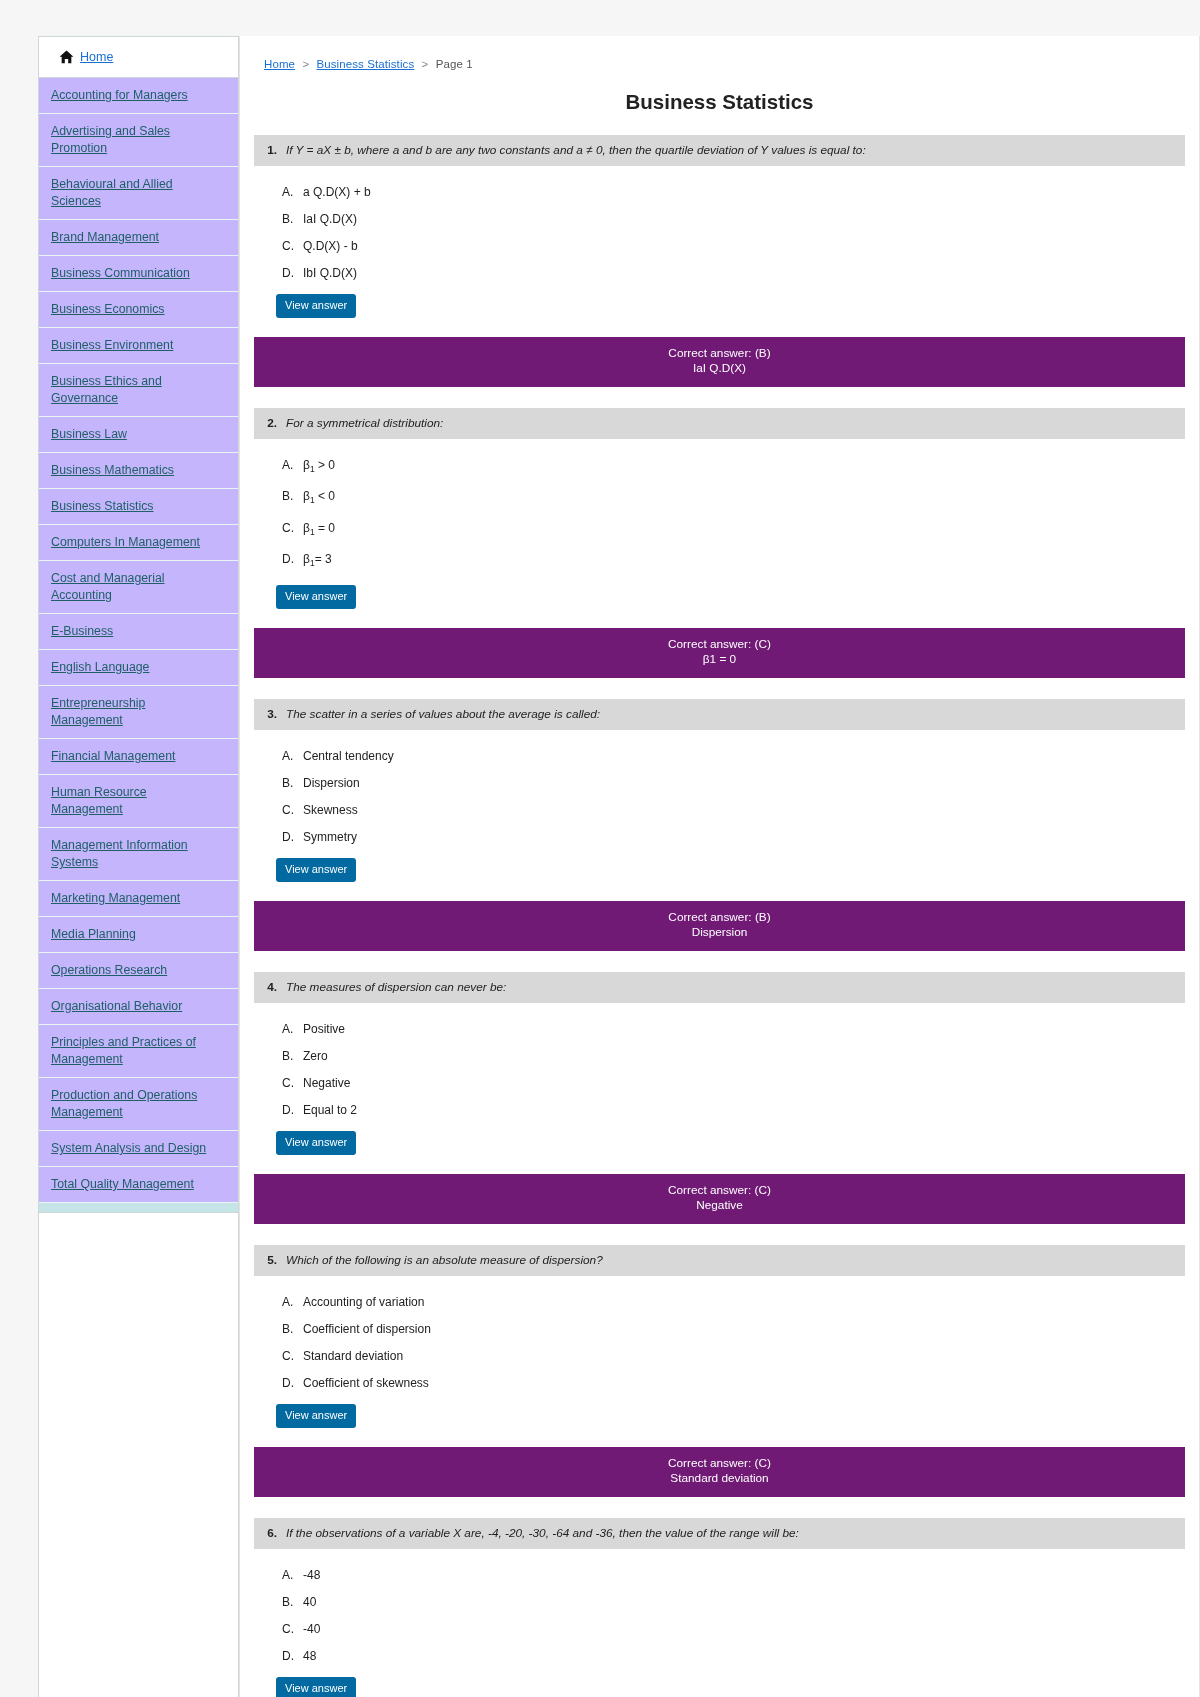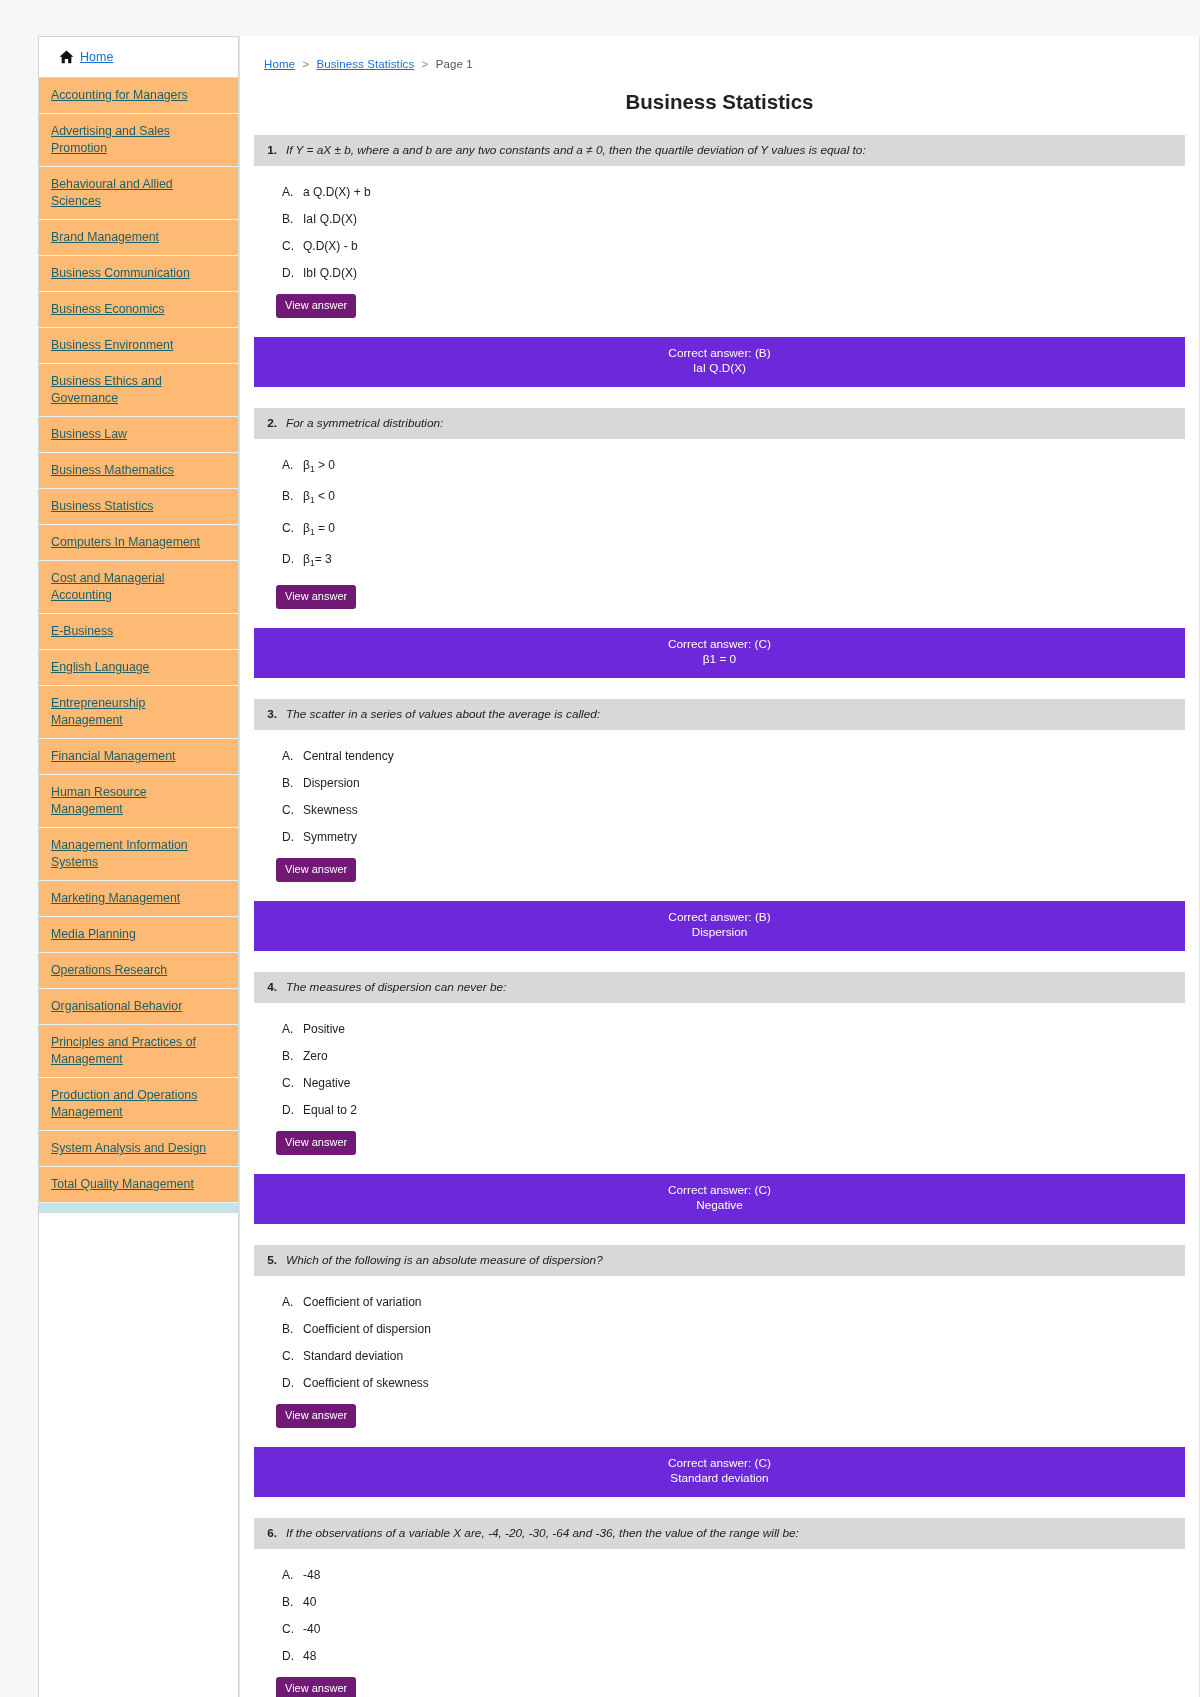--- a/index.html
+++ b/index.html
@@ -40,21 +40,21 @@
   }
   .home-icon { display: inline-block; line-height: 0; }
   .home-icon svg { display: block; }
   .sidebar-home a {
     color: #1a6fd4;
     font-size: 12.5px;
     text-decoration: underline;
   }
   .sidebar-list { list-style: none; margin: 0; padding: 0; }
   .sidebar-item {
-    background: #fdba74;
+    background: #c4b5fd;
     border-bottom: 1px solid #e9f4f5;
     padding: 9px 24px 9px 12px;
     min-height: 31px;
     display: flex;
     align-items: center;
   }
   .sidebar-item a {
     color: #1f5f66;
     font-size: 12.3px;
     line-height: 17px;
@@ -128,34 +128,34 @@
     font-size: 12px;
     color: #222;
     padding: 4px 0 7px 0;
     line-height: 16px;
   }
   .olabel { min-width: 12px; color: #222; }
   sub { font-size: 8.5px; }
 
   .view-answer {
     display: inline-block;
-    background: #701a75;
+    background: #0369a1;
     color: #ffffff;
     font-size: 11px;
     border: none;
     border-radius: 3px;
     padding: 5px 9px 6px 9px;
     margin: 6px 0 0 22px;
     cursor: pointer;
     line-height: 13px;
     font-family: "Liberation Sans", sans-serif;
   }
 
   .answer-box {
-    background: #6d28d9;
+    background: #701a75;
     color: #ffffff;
     margin: 19px 0 0 0;
     padding: 9px 10px 11px 10px;
     text-align: center;
     font-size: 11.8px;
     line-height: 15px;
   }
   .answer-box .ans-line2 { display: block; }
 </style>
 </head>
@@ -370,21 +370,21 @@
               </div><button class="view-answer">View answer</button><div class="answer-box">
                 <div>Correct answer: (C)</div>
                 <div class="ans-line2">Negative</div>
               </div></div>
             <div class="qblock"><div class="qhead">
                 <span class="qnum">5.</span>
                 <span class="qtext">Which of the following is an absolute measure of dispersion?</span>
               </div><div class="options">
                 <div class="option">
                   <span class="olabel">A.</span>
-                  <span>Coefficient of variation</span>
+                  <span>Accounting of variation</span>
                 </div>
                 <div class="option">
                   <span class="olabel">B.</span>
                   <span>Coefficient of dispersion</span>
                 </div>
                 <div class="option">
                   <span class="olabel">C.</span>
                   <span>Standard deviation</span>
                 </div>
                 <div class="option">

